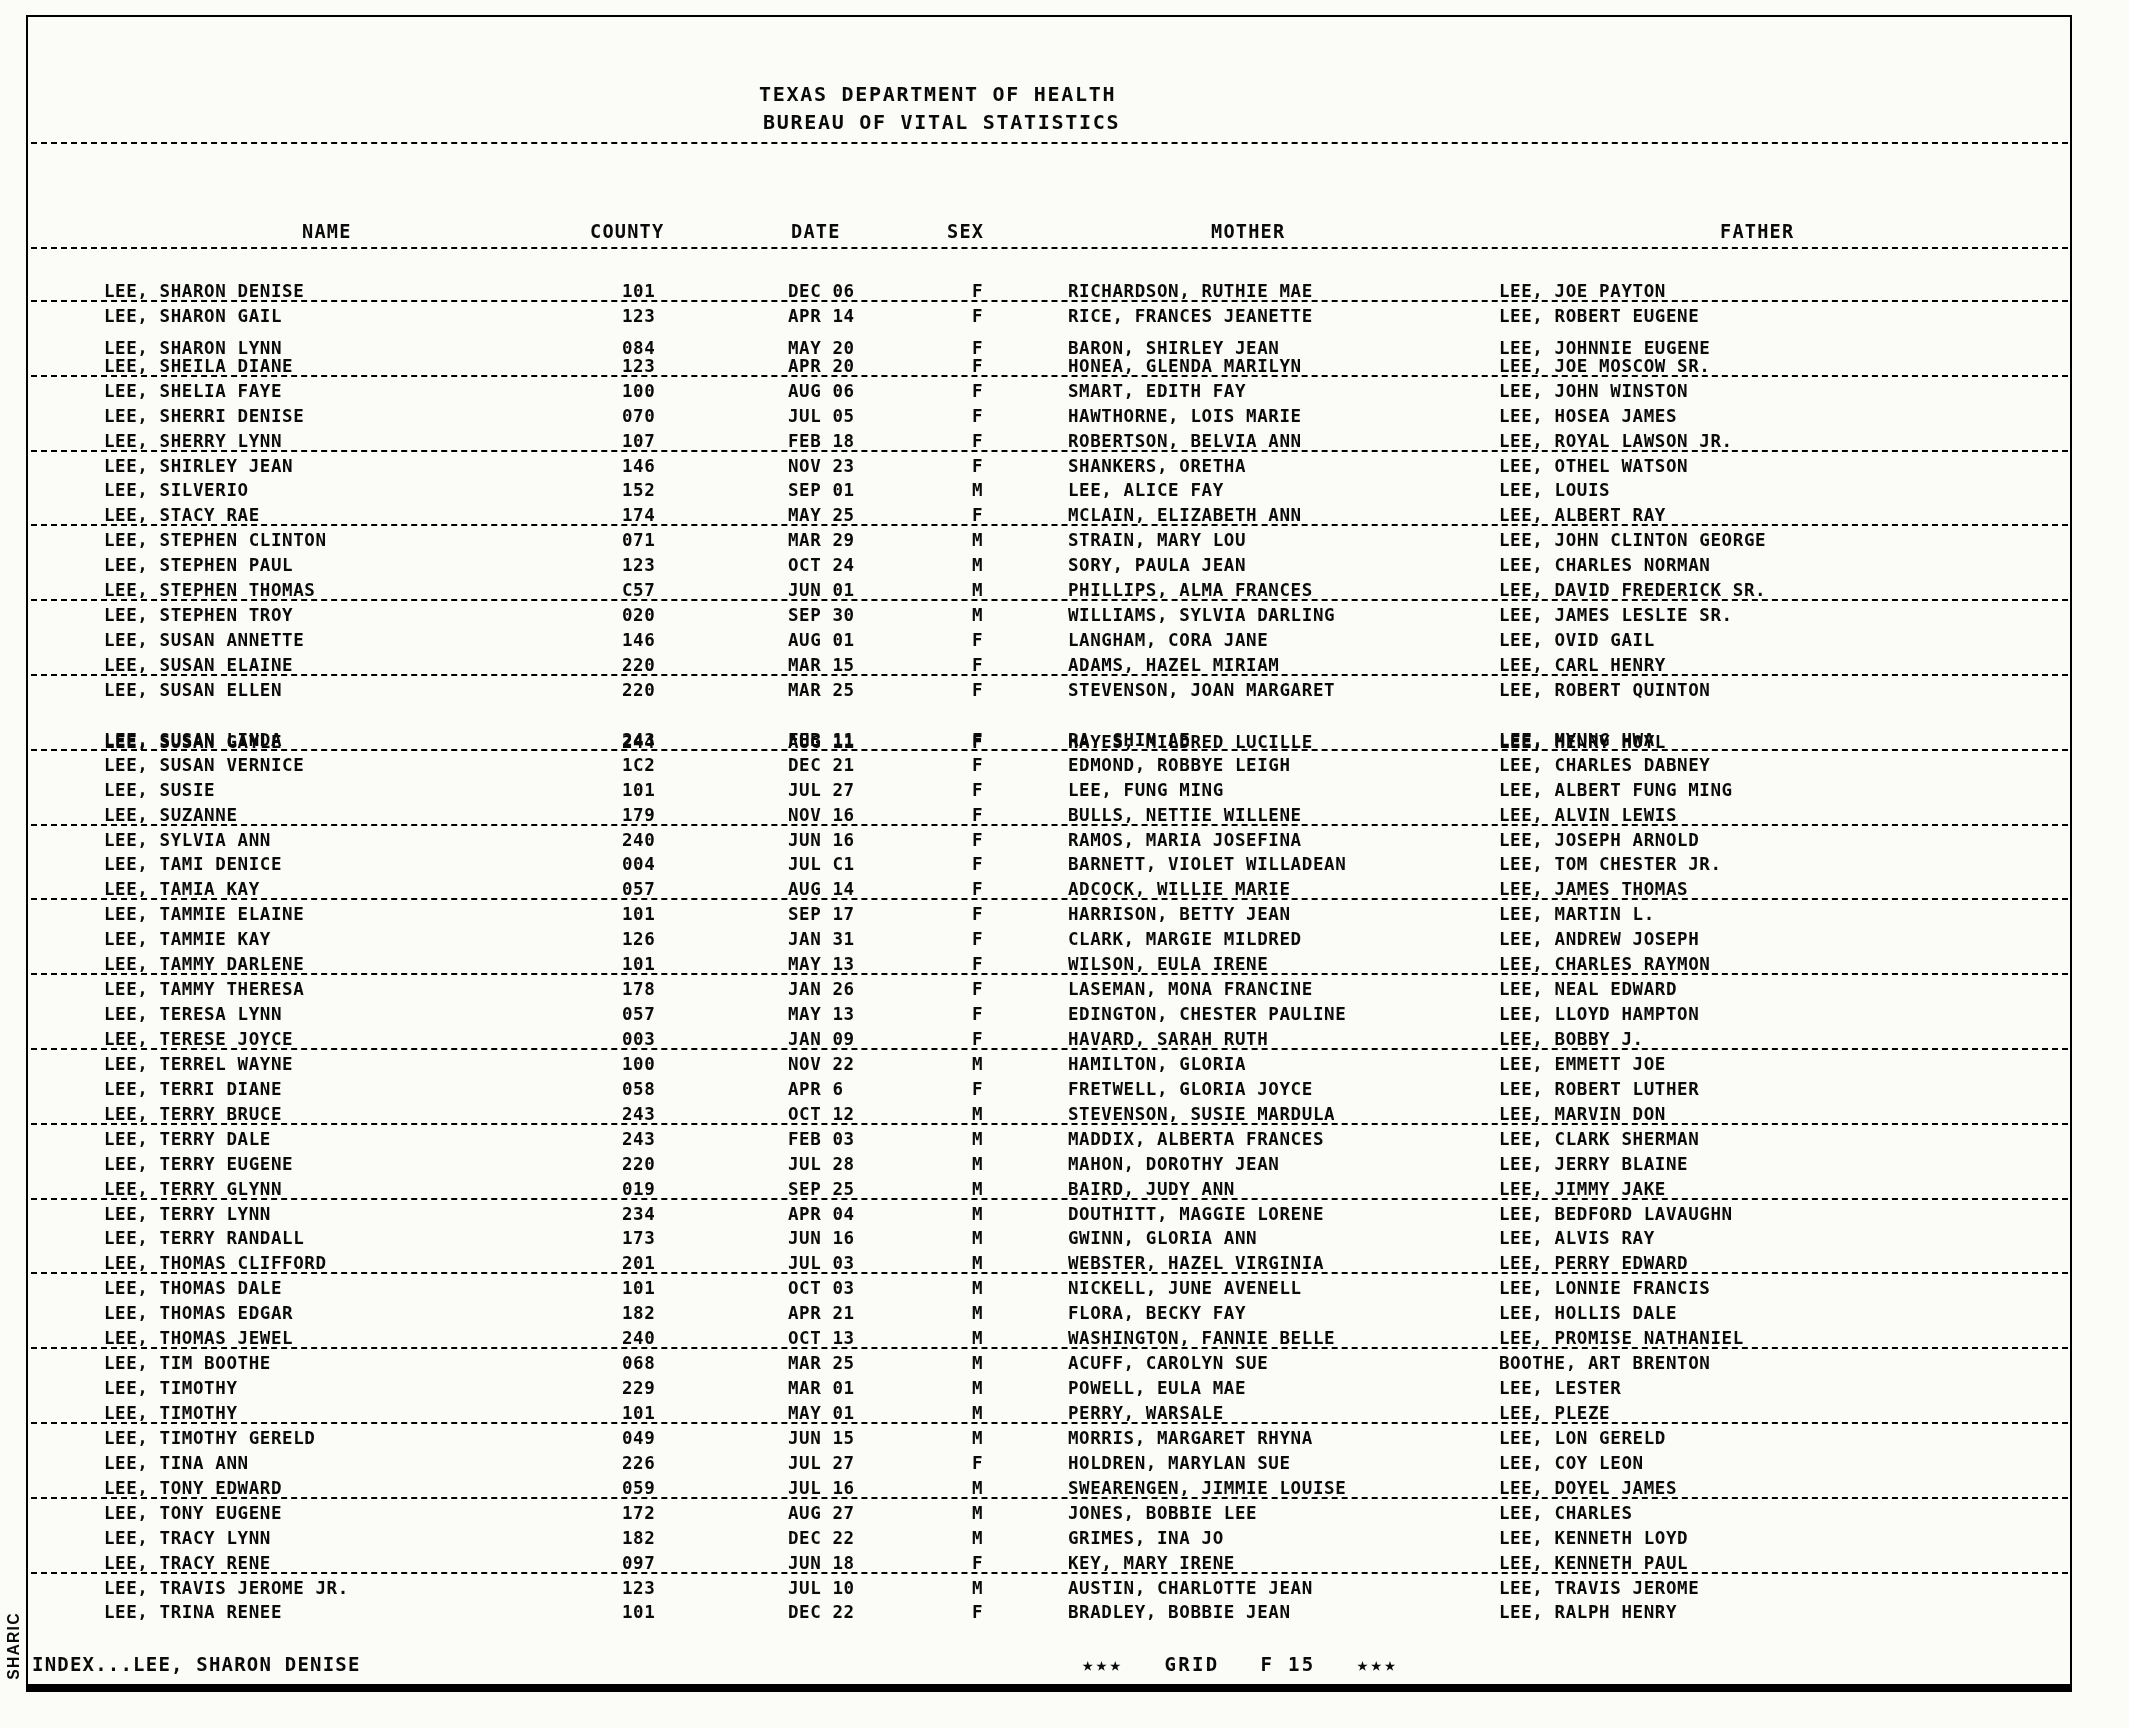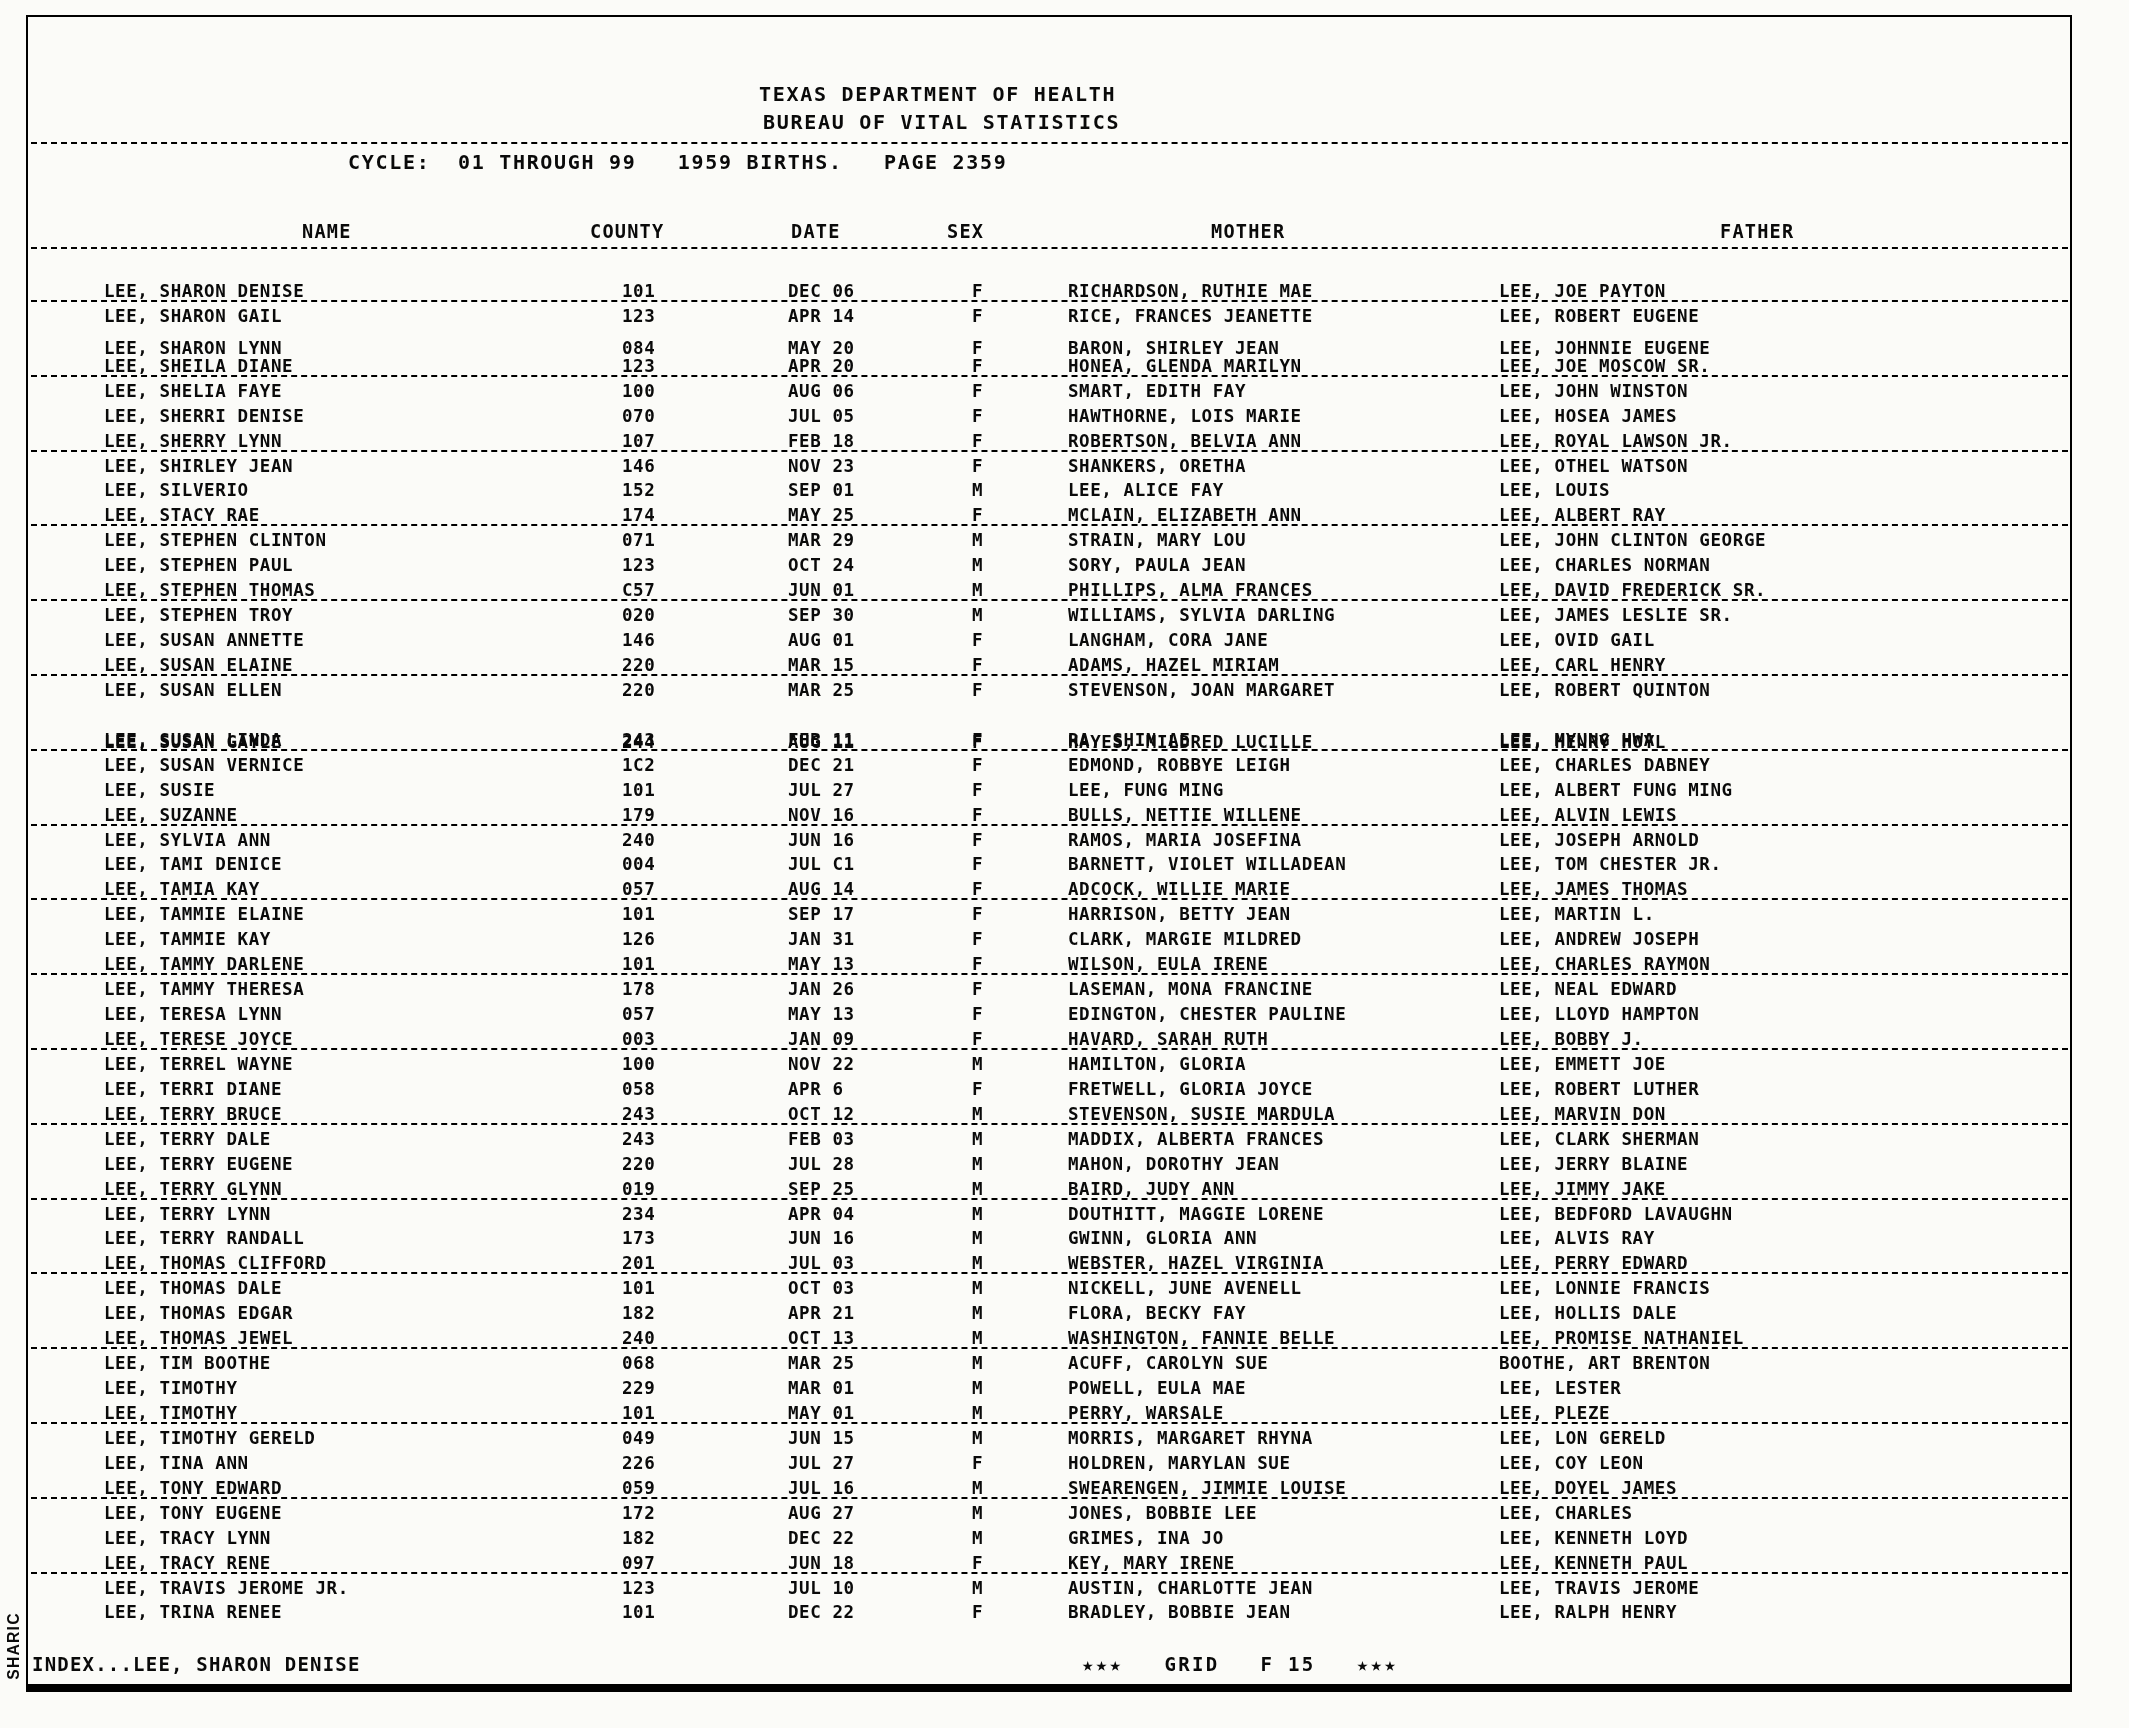--- a/index.html
+++ b/index.html
@@ -45,21 +45,20 @@
 <body>
 
 <div class="frame">
 
   <div class="abs hdr" style="left:731px;top:65px;">TEXAS DEPARTMENT OF HEALTH</div>
 
   <div class="abs hdr" style="left:735px;top:93px;">BUREAU OF VITAL STATISTICS</div>
 
   <div class="dashline" style="top:125px;left:2.9px;width:2037px;"></div>
 
-  <div class="abs hdr" style="left:320px;top:133px;">CYCLE:  01 THROUGH 99   1959 BIRTHS.   PAGE 2359</div>
 
   <div>
     <div class="abs colhdr" style="left:274px;top:204px;">NAME</div>
     <div class="abs colhdr" style="left:562px;top:204px;">COUNTY</div>
     <div class="abs colhdr" style="left:763px;top:204px;">DATE</div>
     <div class="abs colhdr" style="left:888px;top:204px;margin-left:31px;">SEX</div>
     <div class="abs colhdr" style="left:1183px;top:204px;">MOTHER</div>
     <div class="abs colhdr" style="left:1692px;top:204px;">FATHER</div>
   </div>
 

